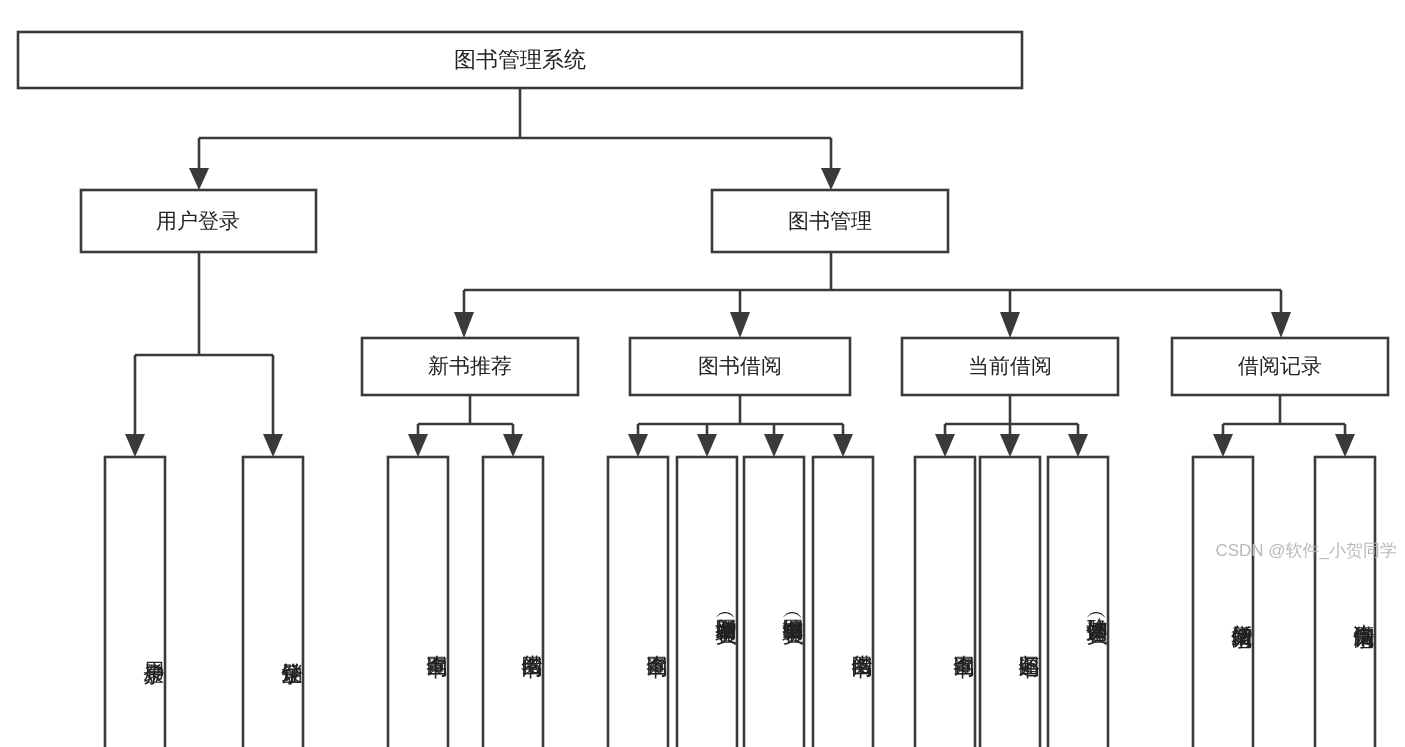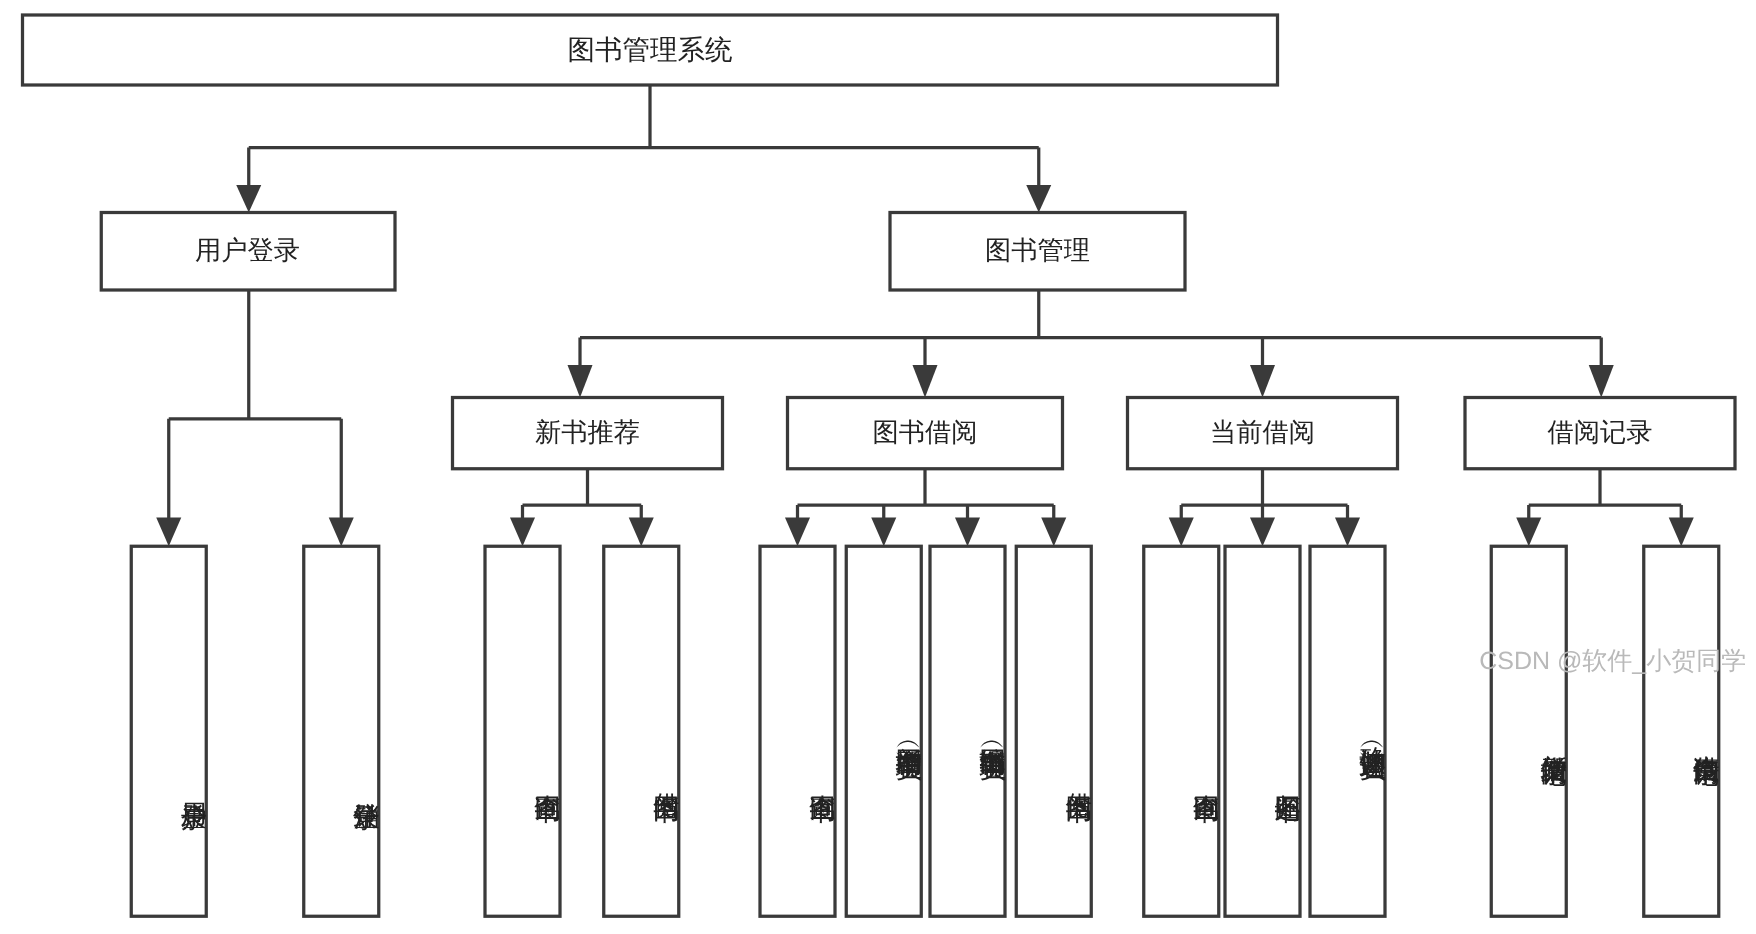--- a/index.html
+++ b/index.html
@@ -11,20 +11,21 @@
     width: 1405px;
     height: 747px;
     font-family: "Liberation Sans", sans-serif;
     overflow: hidden;
   }
   #diagram-root {
     position: relative;
     width: 1405px;
     height: 546px;
     background: #ffffff;
+    margin-top: 20px;
   }
   svg.diagram {
     position: absolute;
     top: 0;
     left: 0;
     width: 1405px;
     height: 747px;
   }
   .node-box {
     fill: #ffffff;
@@ -68,21 +69,21 @@
     display: flex;
     align-items: flex-start;
     justify-content: center;
     pointer-events: none;
   }
   .watermark {
     position: absolute;
     right: 8px;
     bottom: 4px;
     font-family: "Liberation Sans", sans-serif;
-    font-size: 20px;
+    font-size: 17px;
     color: #b9b9b9;
     white-space: nowrap;
     user-select: none;
   }
 </style>
 </head>
 <body>
 
 <div id="diagram-root">
 

